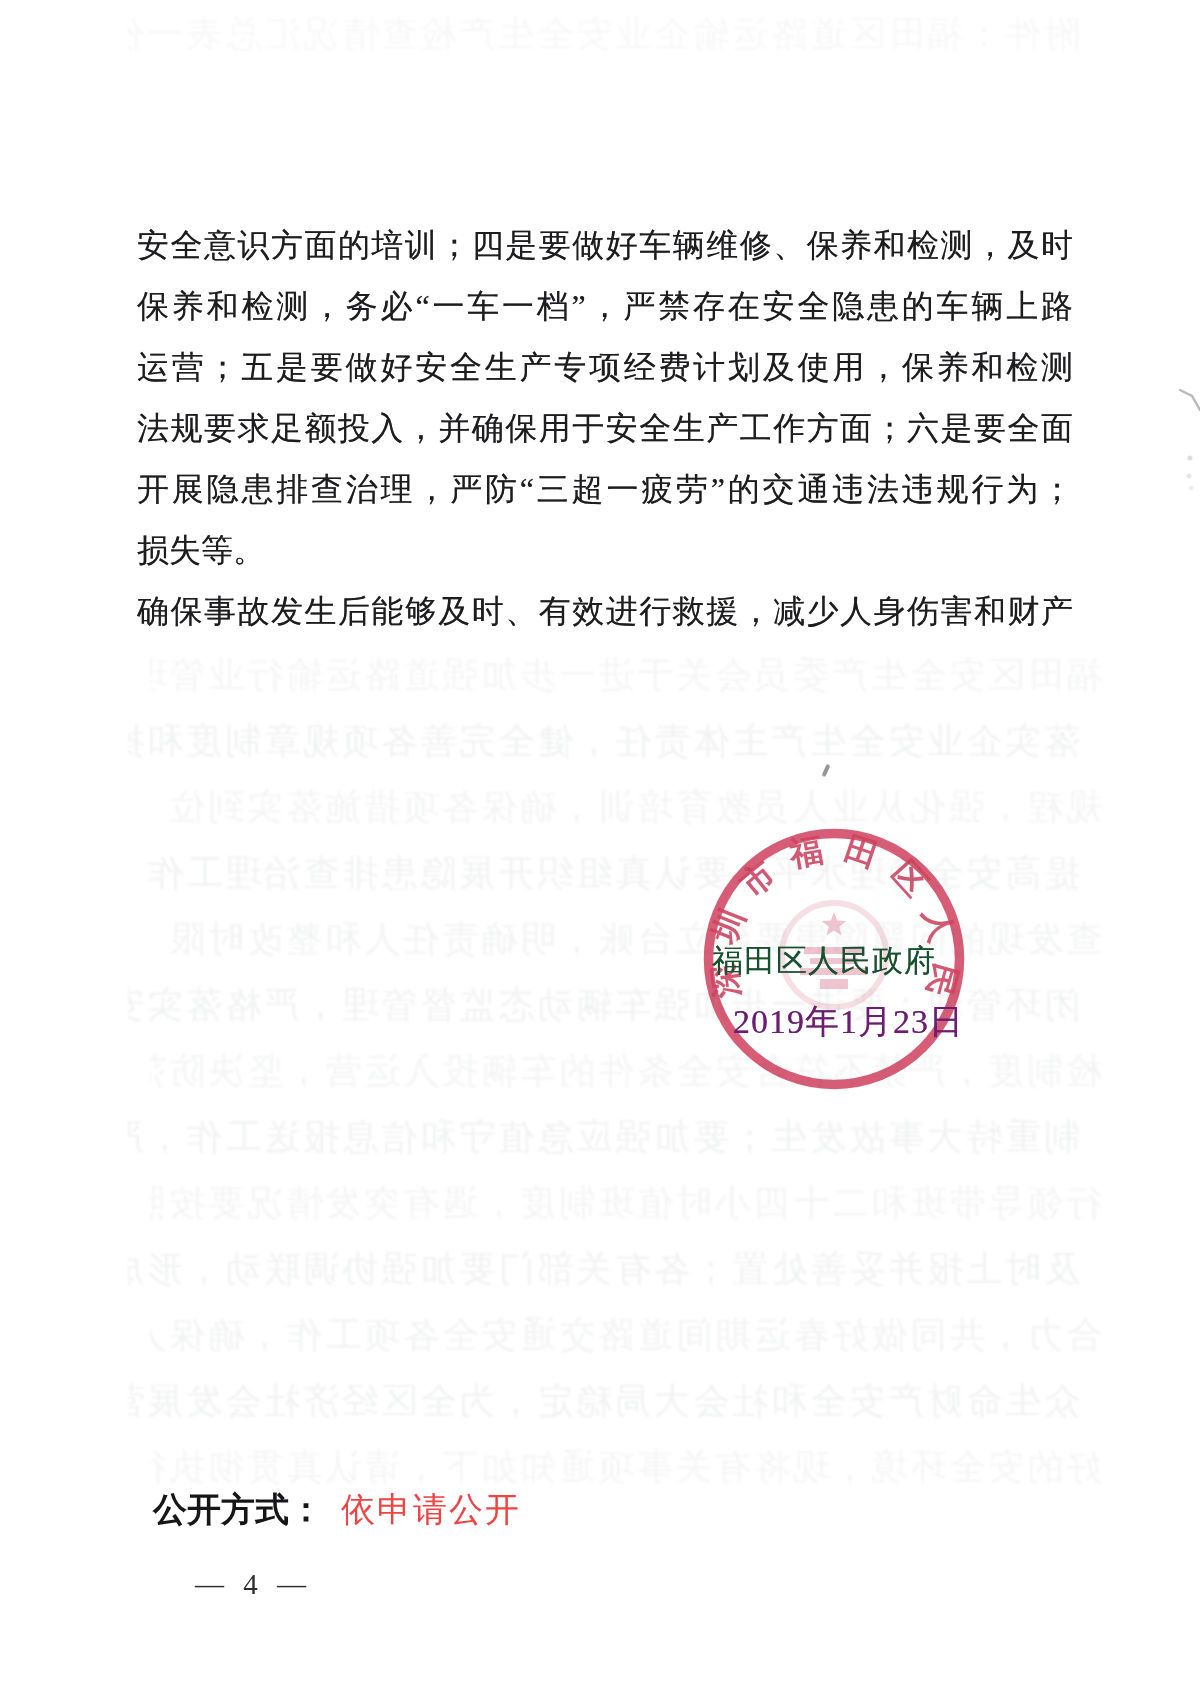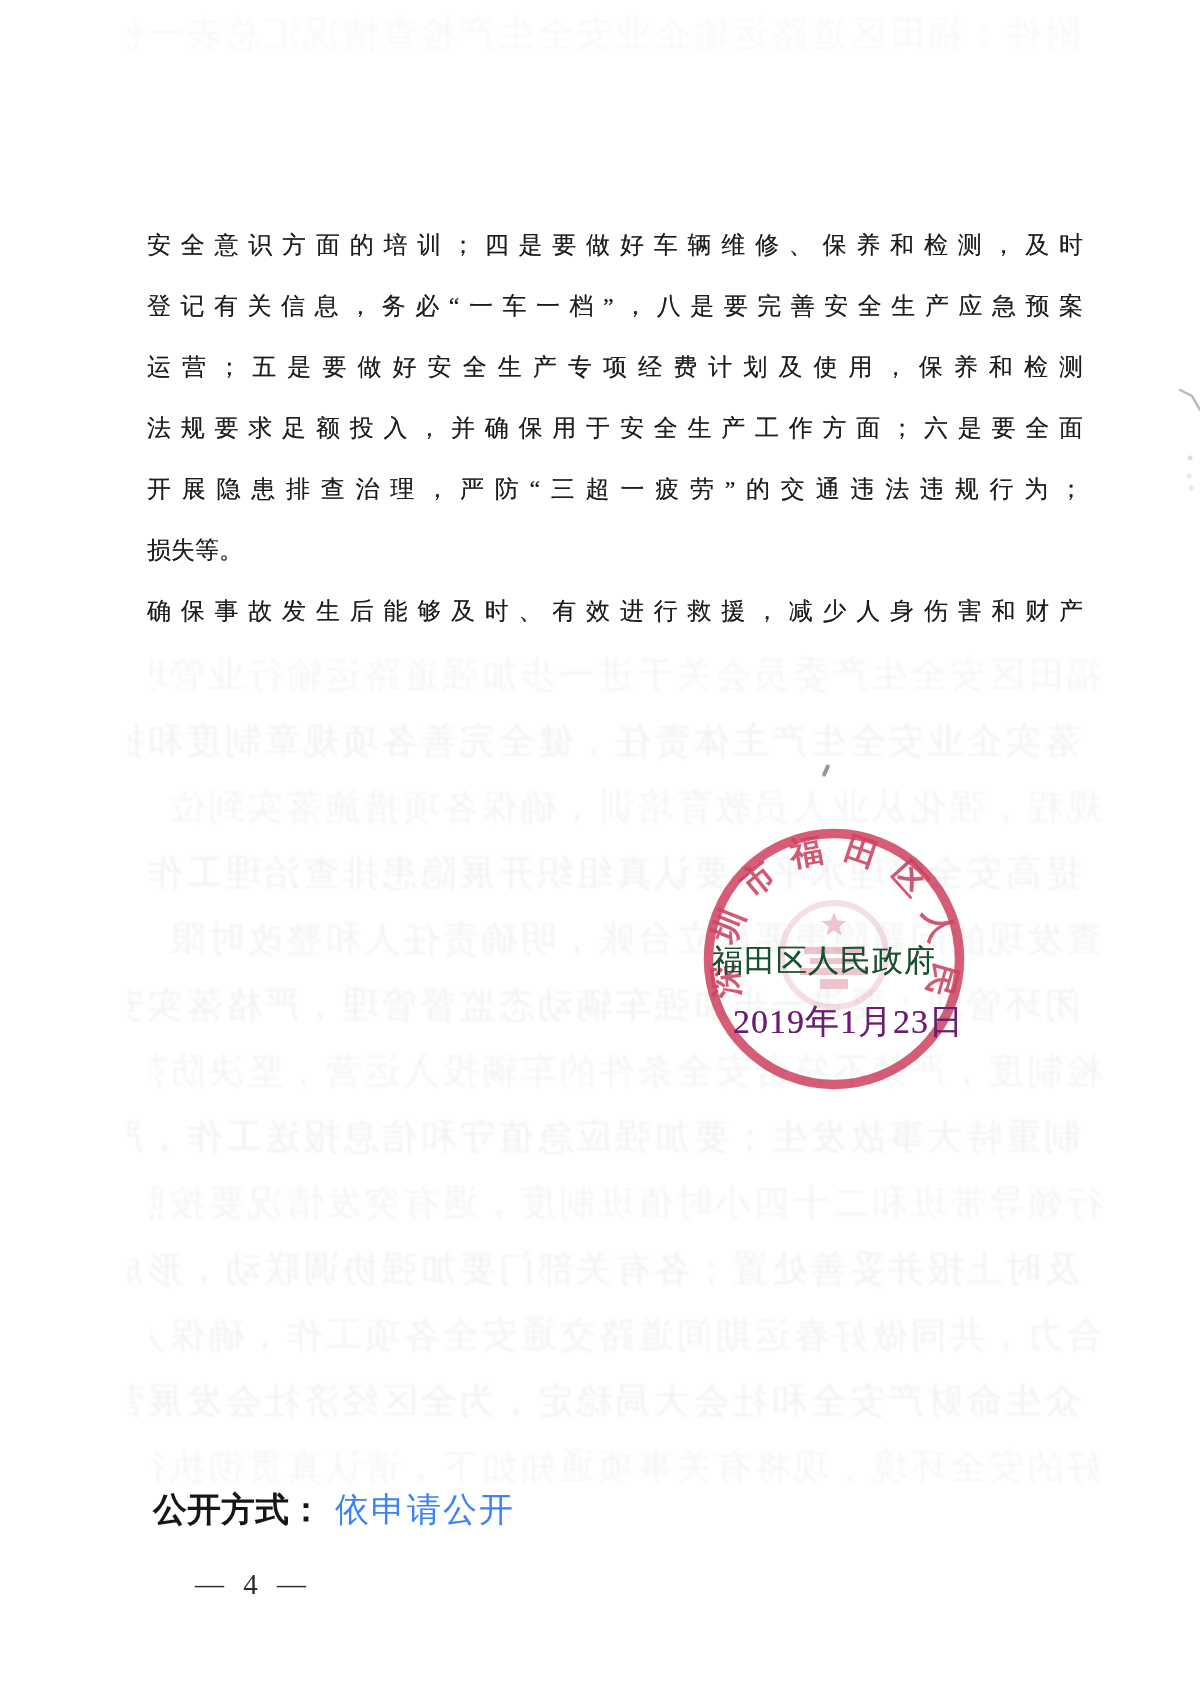--- a/index.html
+++ b/index.html
@@ -32,22 +32,22 @@
   .ghost-line:nth-child(9){top:1117px;}
   .ghost-line:nth-child(10){top:1183px;opacity:.8;}
   .ghost-line:nth-child(11){top:1249px;}
   .ghost-line:nth-child(12){top:1315px;opacity:.9;}
   .ghost-line:nth-child(13){top:1381px;}
   .ghost-line:nth-child(14){top:1447px;opacity:.7;}
   .ghost-line:nth-child(even){left:150px;}
 
   
   .body-paragraph{
-    position:absolute;left:147px;top:215px;width:936px;
-    font-size:24px;line-height:61px;color:#1d1d20;
+    position:absolute;left:137px;top:215px;width:936px;
+    font-size:32px;line-height:61px;color:#1d1d20;
     text-shadow:0 0 .6px rgba(0,0,0,.55);
   }
   .body-line{
     height:61px;
     text-align:justify;
     text-align-last:justify;
     white-space:nowrap;
   }
   .body-line.short{text-align-last:left;}
 
@@ -76,22 +76,22 @@
   .disclosure{
     position:absolute;left:153px;top:1492px;
     font-size:34px;line-height:1;color:#161618;
     display:flex;align-items:baseline;
   }
   .disclosure .label{
     font-family:"Liberation Sans","DejaVu Sans",sans-serif;
     font-weight:bold;letter-spacing:0px;
   }
   .disclosure .value{
-    margin-left:12px;letter-spacing:2px;
-    color:#3b82f6;
+    margin-left:18px;letter-spacing:2px;
+    color:#ef4444;
   }
   .page-number{
     position:absolute;left:195px;top:1570px;
     font-size:29px;line-height:1;letter-spacing:6px;
     color:#2e2e32;
   }
 
   
   .artifact-corner{
     position:absolute;left:1178px;top:386px;width:24px;height:28px;
@@ -125,21 +125,21 @@
   <div class="ghost-line">制重特大事故发生；要加强应急值守和信息报送工作，严格执</div>
   <div class="ghost-line">行领导带班和二十四小时值班制度，遇有突发情况要按照规定</div>
   <div class="ghost-line">及时上报并妥善处置；各有关部门要加强协调联动，形成工作</div>
   <div class="ghost-line">合力，共同做好春运期间道路交通安全各项工作，确保人民群</div>
   <div class="ghost-line">众生命财产安全和社会大局稳定，为全区经济社会发展营造良</div>
   <div class="ghost-line">好的安全环境，现将有关事项通知如下，请认真贯彻执行落实</div>
 </div>
 
 <div class="body-paragraph">
   <div class="body-line">安全意识方面的培训；四是要做好车辆维修、保养和检测，及时</div>
-  <div class="body-line">登记有关信息，务必“一车一档”，八是要完善安全生产应急预案</div>
+  <div class="body-line">保养和检测，务必“一车一档”，严禁存在安全隐患的车辆上路</div>
   <div class="body-line">运营；五是要做好安全生产专项经费计划及使用，保养和检测</div>
   <div class="body-line">法规要求足额投入，并确保用于安全生产工作方面；六是要全面</div>
   <div class="body-line">开展隐患排查治理，严防“三超一疲劳”的交通违法违规行为；</div>
   <div class="body-line short">损失等。</div>
   <div class="body-line">确保事故发生后能够及时、有效进行救援，减少人身伤害和财产</div>
 </div>
 
 <div class="seal">
   <svg viewBox="0 0 262 262" xmlns="http://www.w3.org/2000/svg">
     <defs>

